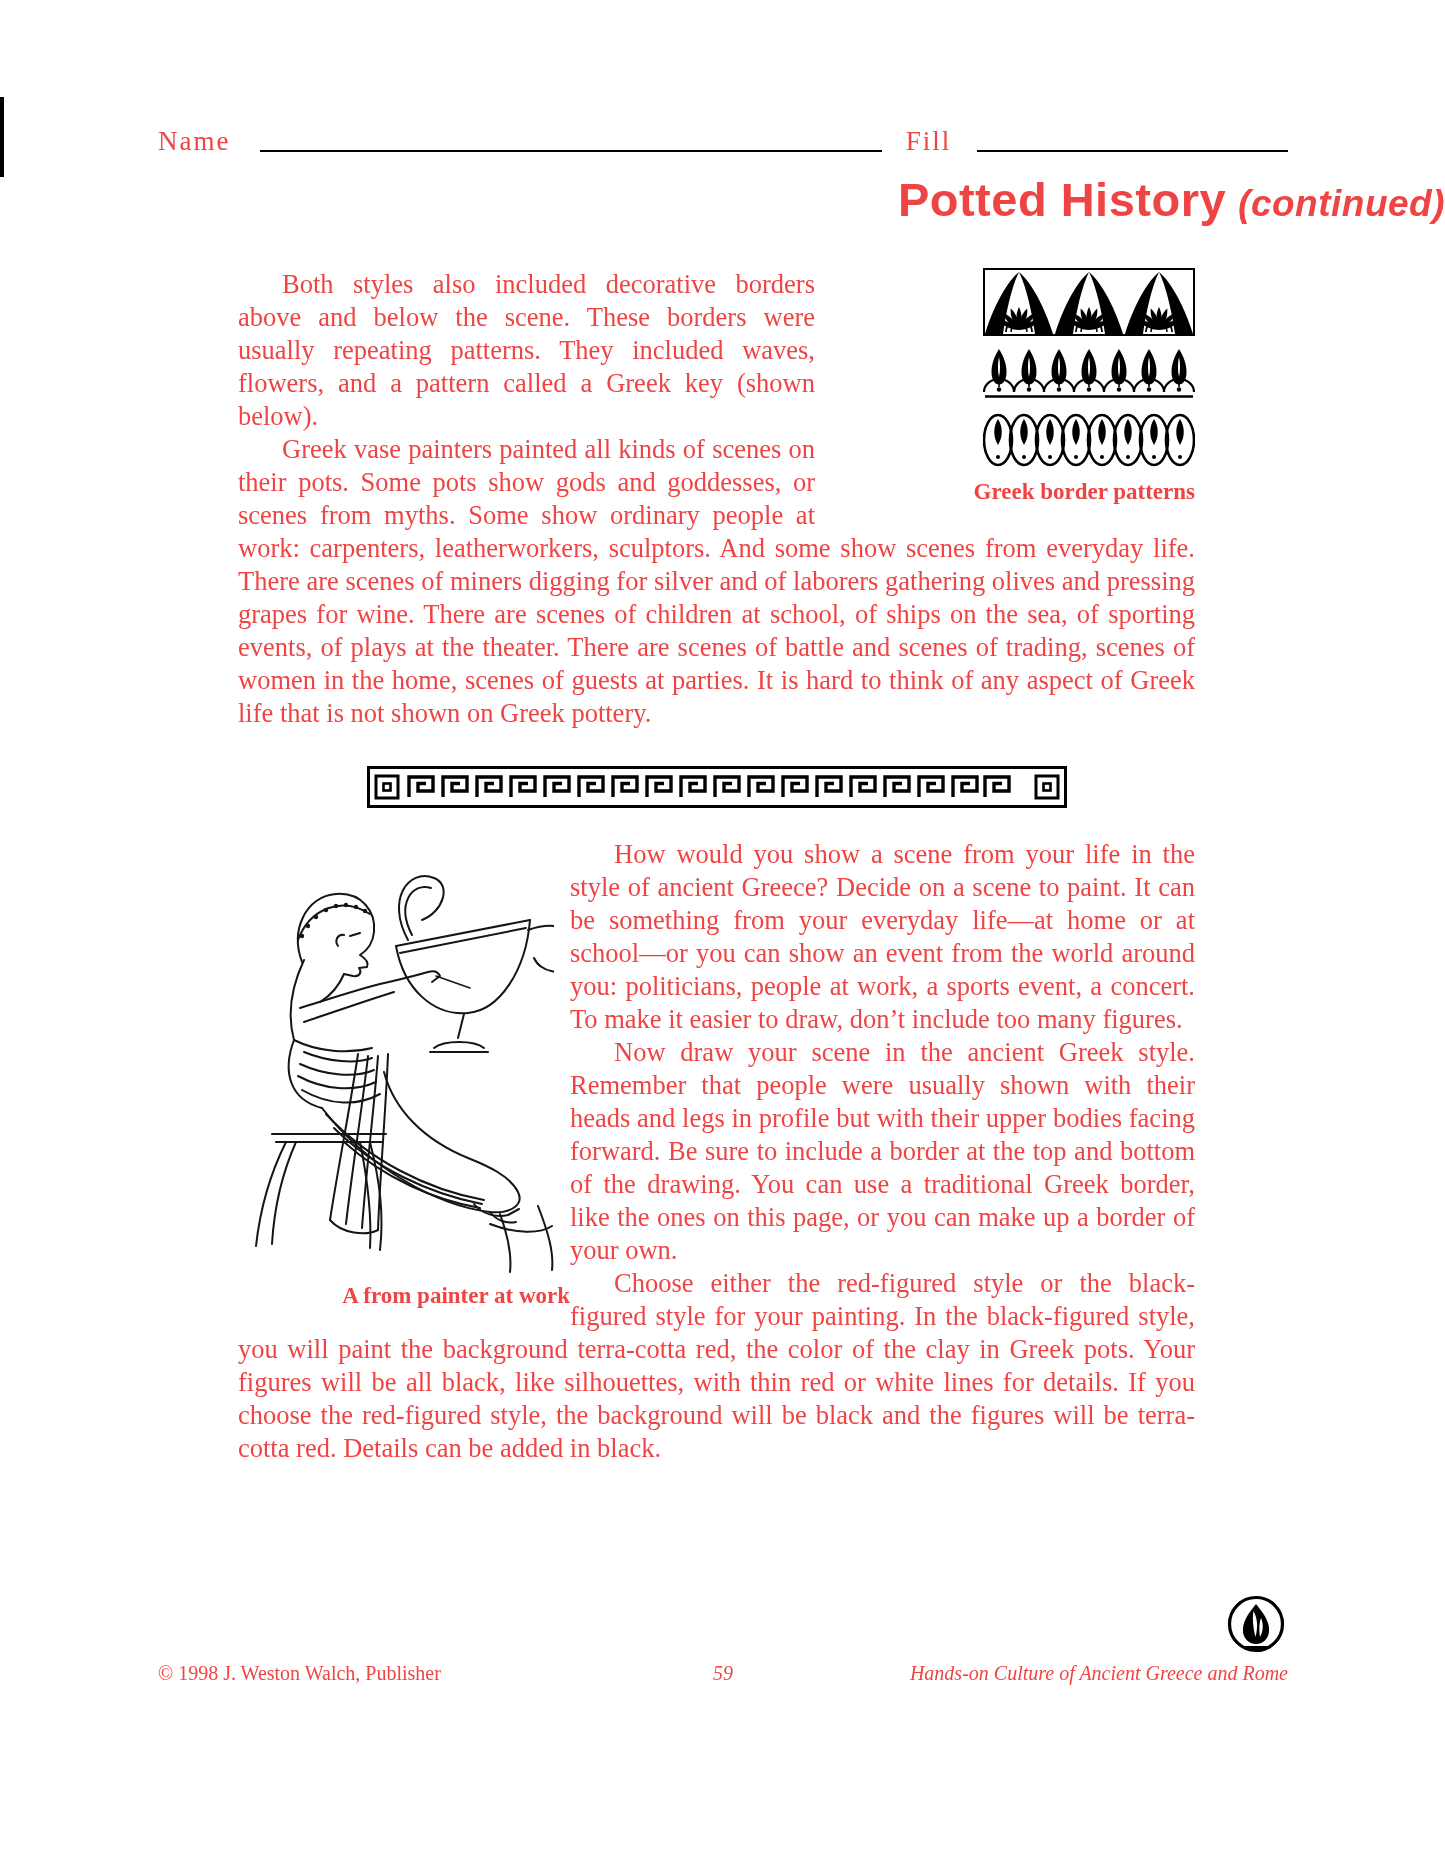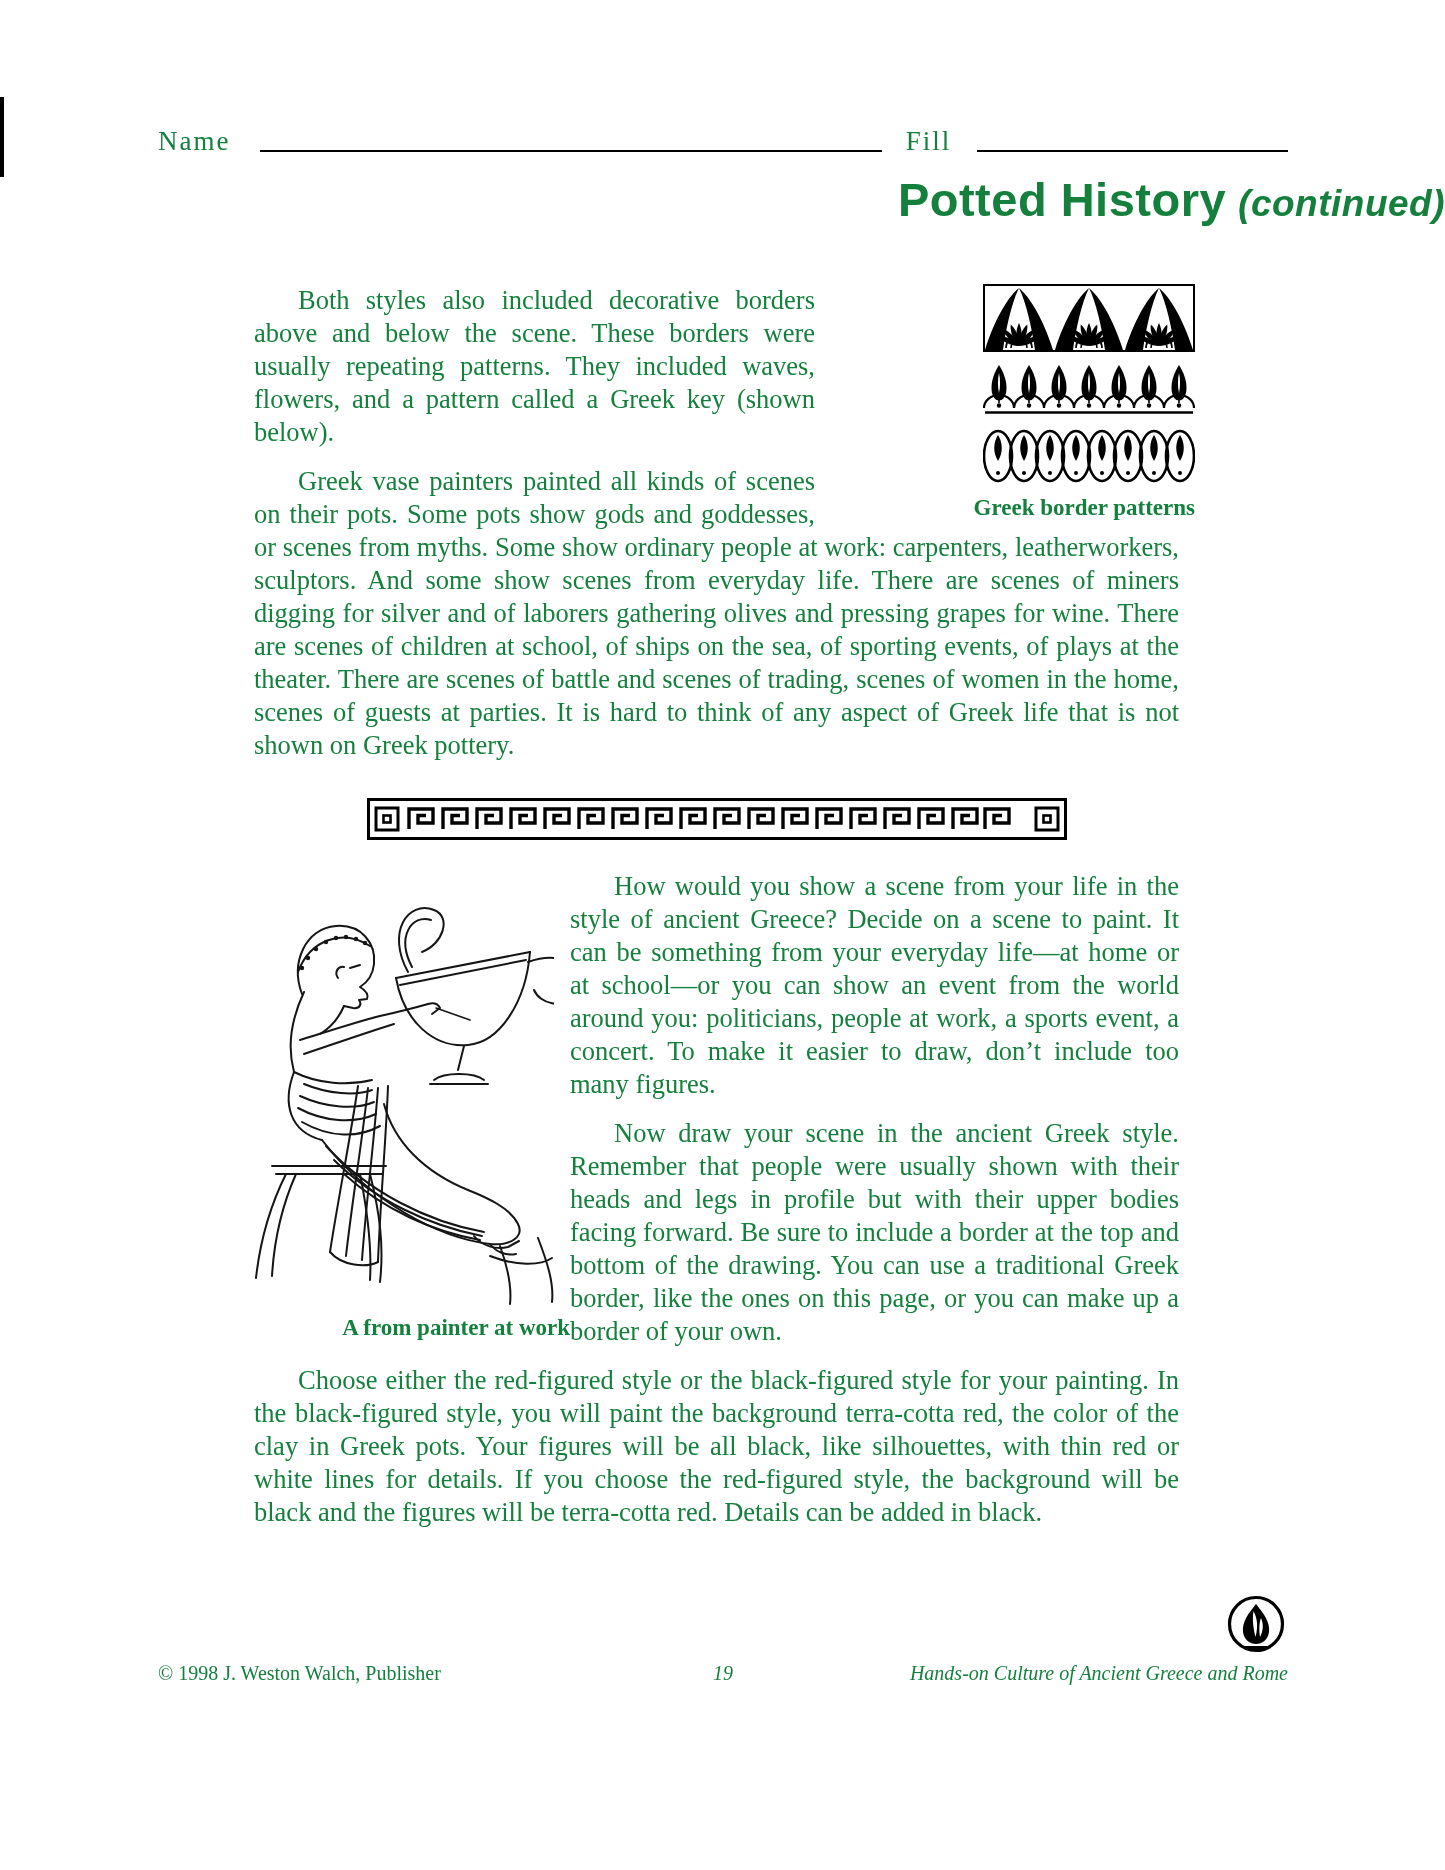--- a/index.html
+++ b/index.html
@@ -1,20 +1,20 @@
 <!DOCTYPE html>
 <html><head>
 <meta charset="utf-8">
 <style>
   html,body{margin:0;padding:0;background:#fff;}
   .page{
     position:relative;
     width:1445px;height:1870px;
     background:#ffffff;
-    color:#15803d;
+    color:#ef4444;
     font-family:"Liberation Serif",serif;
     overflow:hidden;
   }
   .scan-artifact{position:absolute;left:0;top:97px;width:4px;height:80px;background:#000;}
 
   
   .header-row{
     position:absolute;top:126px;left:158px;width:1130px;
     display:flex;align-items:flex-end;
     font-size:27px;letter-spacing:2px;
@@ -31,21 +31,21 @@
     font-size:47px;font-weight:bold;letter-spacing:0.5px;
   }
   .title-continued{font-style:italic;font-size:37px;margin-left:12px;}
 
   
   .content{
     position:absolute;top:268px;left:238px;width:957px;
     font-size:26.5px;line-height:33px;
     text-align:justify;
   }
-  .content p{margin:16px;text-indent:44px;}
+  .content p{margin:0;text-indent:44px;}
 
   
   .border-figure{float:right;width:380px;margin:4px 0 8px 16px;}
   .bands{width:212px;margin-left:auto;display:flex;flex-direction:column;gap:11px;}
   .figcap{
     font-weight:bold;font-size:23px;text-align:right;
     margin-top:8px;text-indent:0;line-height:27px;
   }
   .border-figure .figcap{width:244px;margin-left:auto;}
 
@@ -281,17 +281,17 @@
       <circle cx="32" cy="30" r="26.5" fill="none" stroke="#000" stroke-width="3.2"></circle>
       <path d="M32,10 C40,20 46,28 45,38 C44,46 38,50 32,50 C26,50 20,46 19,38 C18,28 24,20 32,10 Z" fill="#000"></path>
       <path d="M29.5,17 C33,24 34.5,31 31.5,43 C29.5,36 28,25 29.5,17 Z" fill="#fff"></path>
       <path d="M37,24 C39.5,30 39.5,36 36,43 C35,37 35,29 37,24 Z" fill="#fff"></path>
       <line x1="20" y1="53.5" x2="44" y2="53.5" stroke="#000" stroke-width="3"></line>
     </svg>
   </div>
 
   <div class="footer">
     <span class="copyright">© 1998 J. Weston Walch, Publisher</span>
-    <span class="page-number">19</span>
+    <span class="page-number">59</span>
     <span class="book-title">Hands-on Culture of Ancient Greece and Rome</span>
   </div>
 
 </div>
 
 </body></html>

